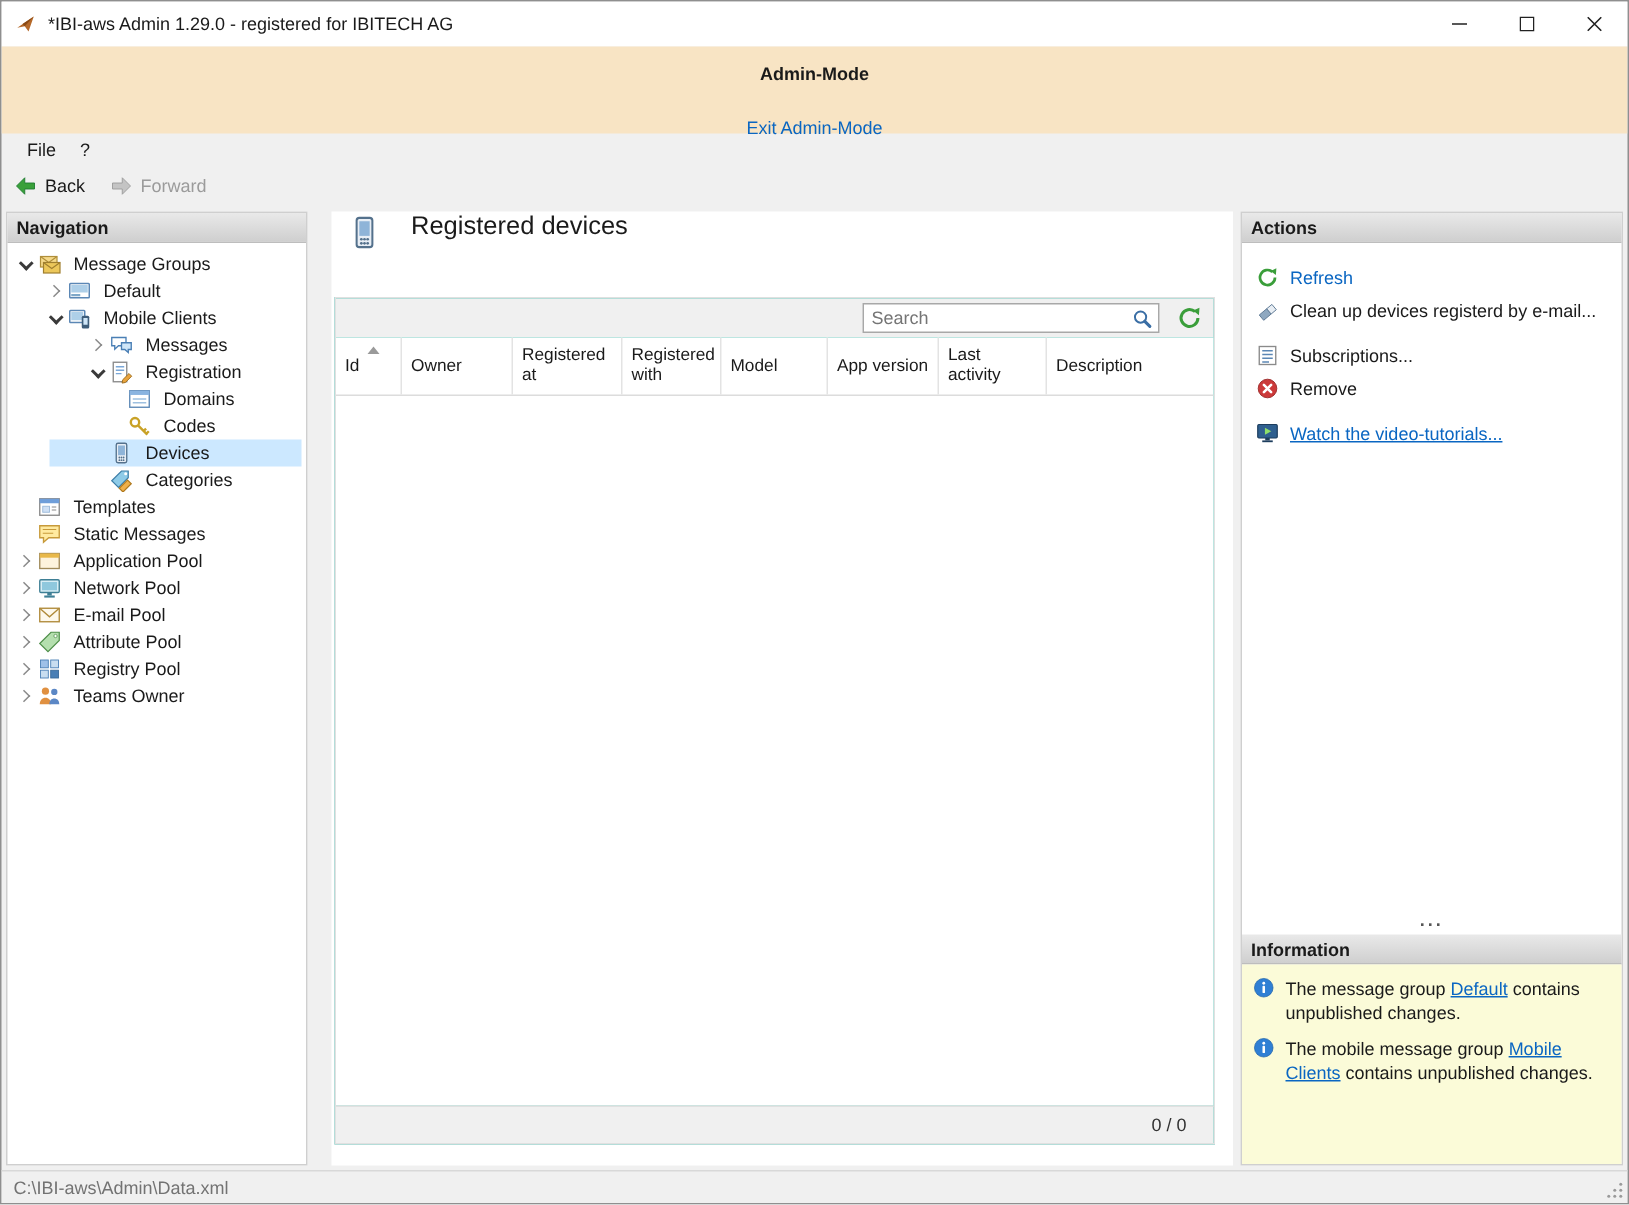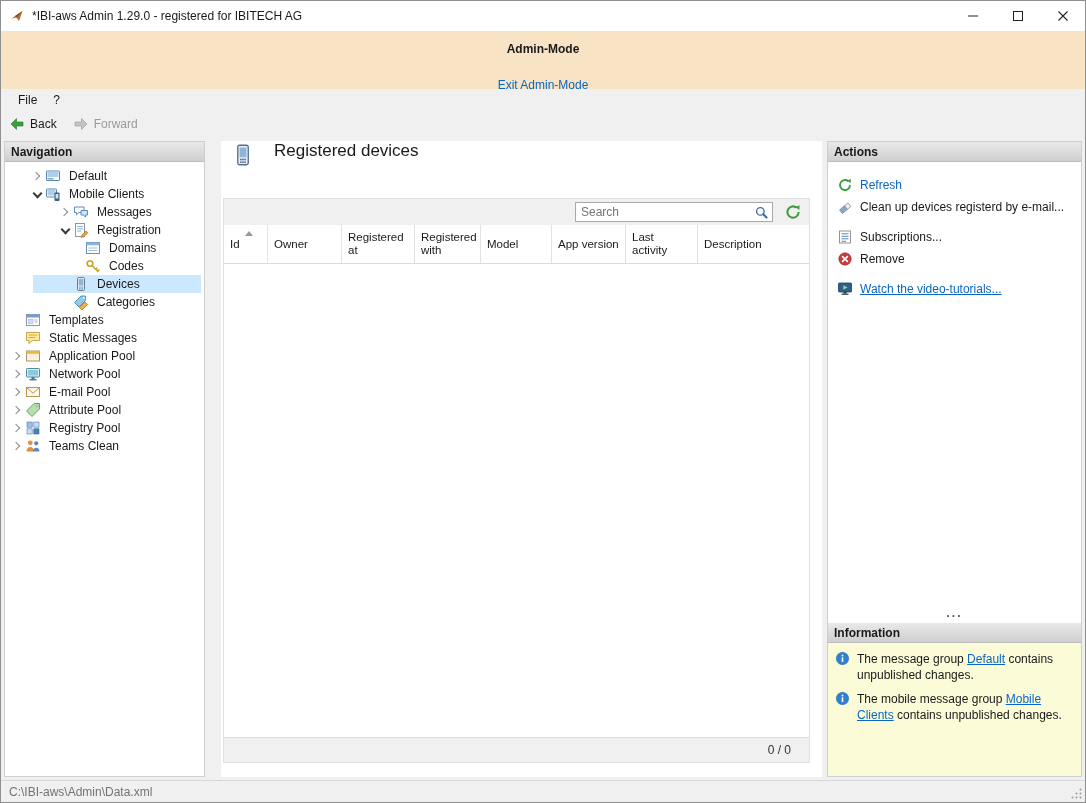--- a/index.html
+++ b/index.html
@@ -296,20 +296,27 @@
           <use href="#sym-forward"></use>
         </svg>
       <span>Forward</span>
     </span>
   </div>
 
   <div class="nav-panel">
     <div class="panel-header">Navigation</div>
     <div class="tree">
 
+      <div class="tree-row lvl0">
+        <span class="chev expanded"></span>
+        <span class="ticon"><svg class="icon16" viewBox="0 0 16 16">
+              <use href="#sym-groups"></use>
+            </svg></span>
+        <span class="tlabel">Message Groups</span>
+      </div>
 
       <div class="tree-row lvl1">
         <span class="chev collapsed"></span>
         <span class="ticon"><svg class="icon16" viewBox="0 0 16 16">
               <use href="#sym-default"></use>
             </svg></span>
         <span class="tlabel">Default</span>
       </div>
 
       <div class="tree-row lvl1">
@@ -422,21 +429,21 @@
               <use href="#sym-registry"></use>
             </svg></span>
         <span class="tlabel">Registry Pool</span>
       </div>
 
       <div class="tree-row lvl0">
         <span class="chev collapsed"></span>
         <span class="ticon"><svg class="icon16" viewBox="0 0 16 16">
               <use href="#sym-teams"></use>
             </svg></span>
-        <span class="tlabel">Teams Clean</span>
+        <span class="tlabel">Teams Owner</span>
       </div>
 
     </div>
   </div>
 
   <div class="main-panel">
     <div class="main-header">
       <svg class="header-device-icon" viewBox="0 0 16 16">
           <use href="#sym-phone"></use>
         </svg>

